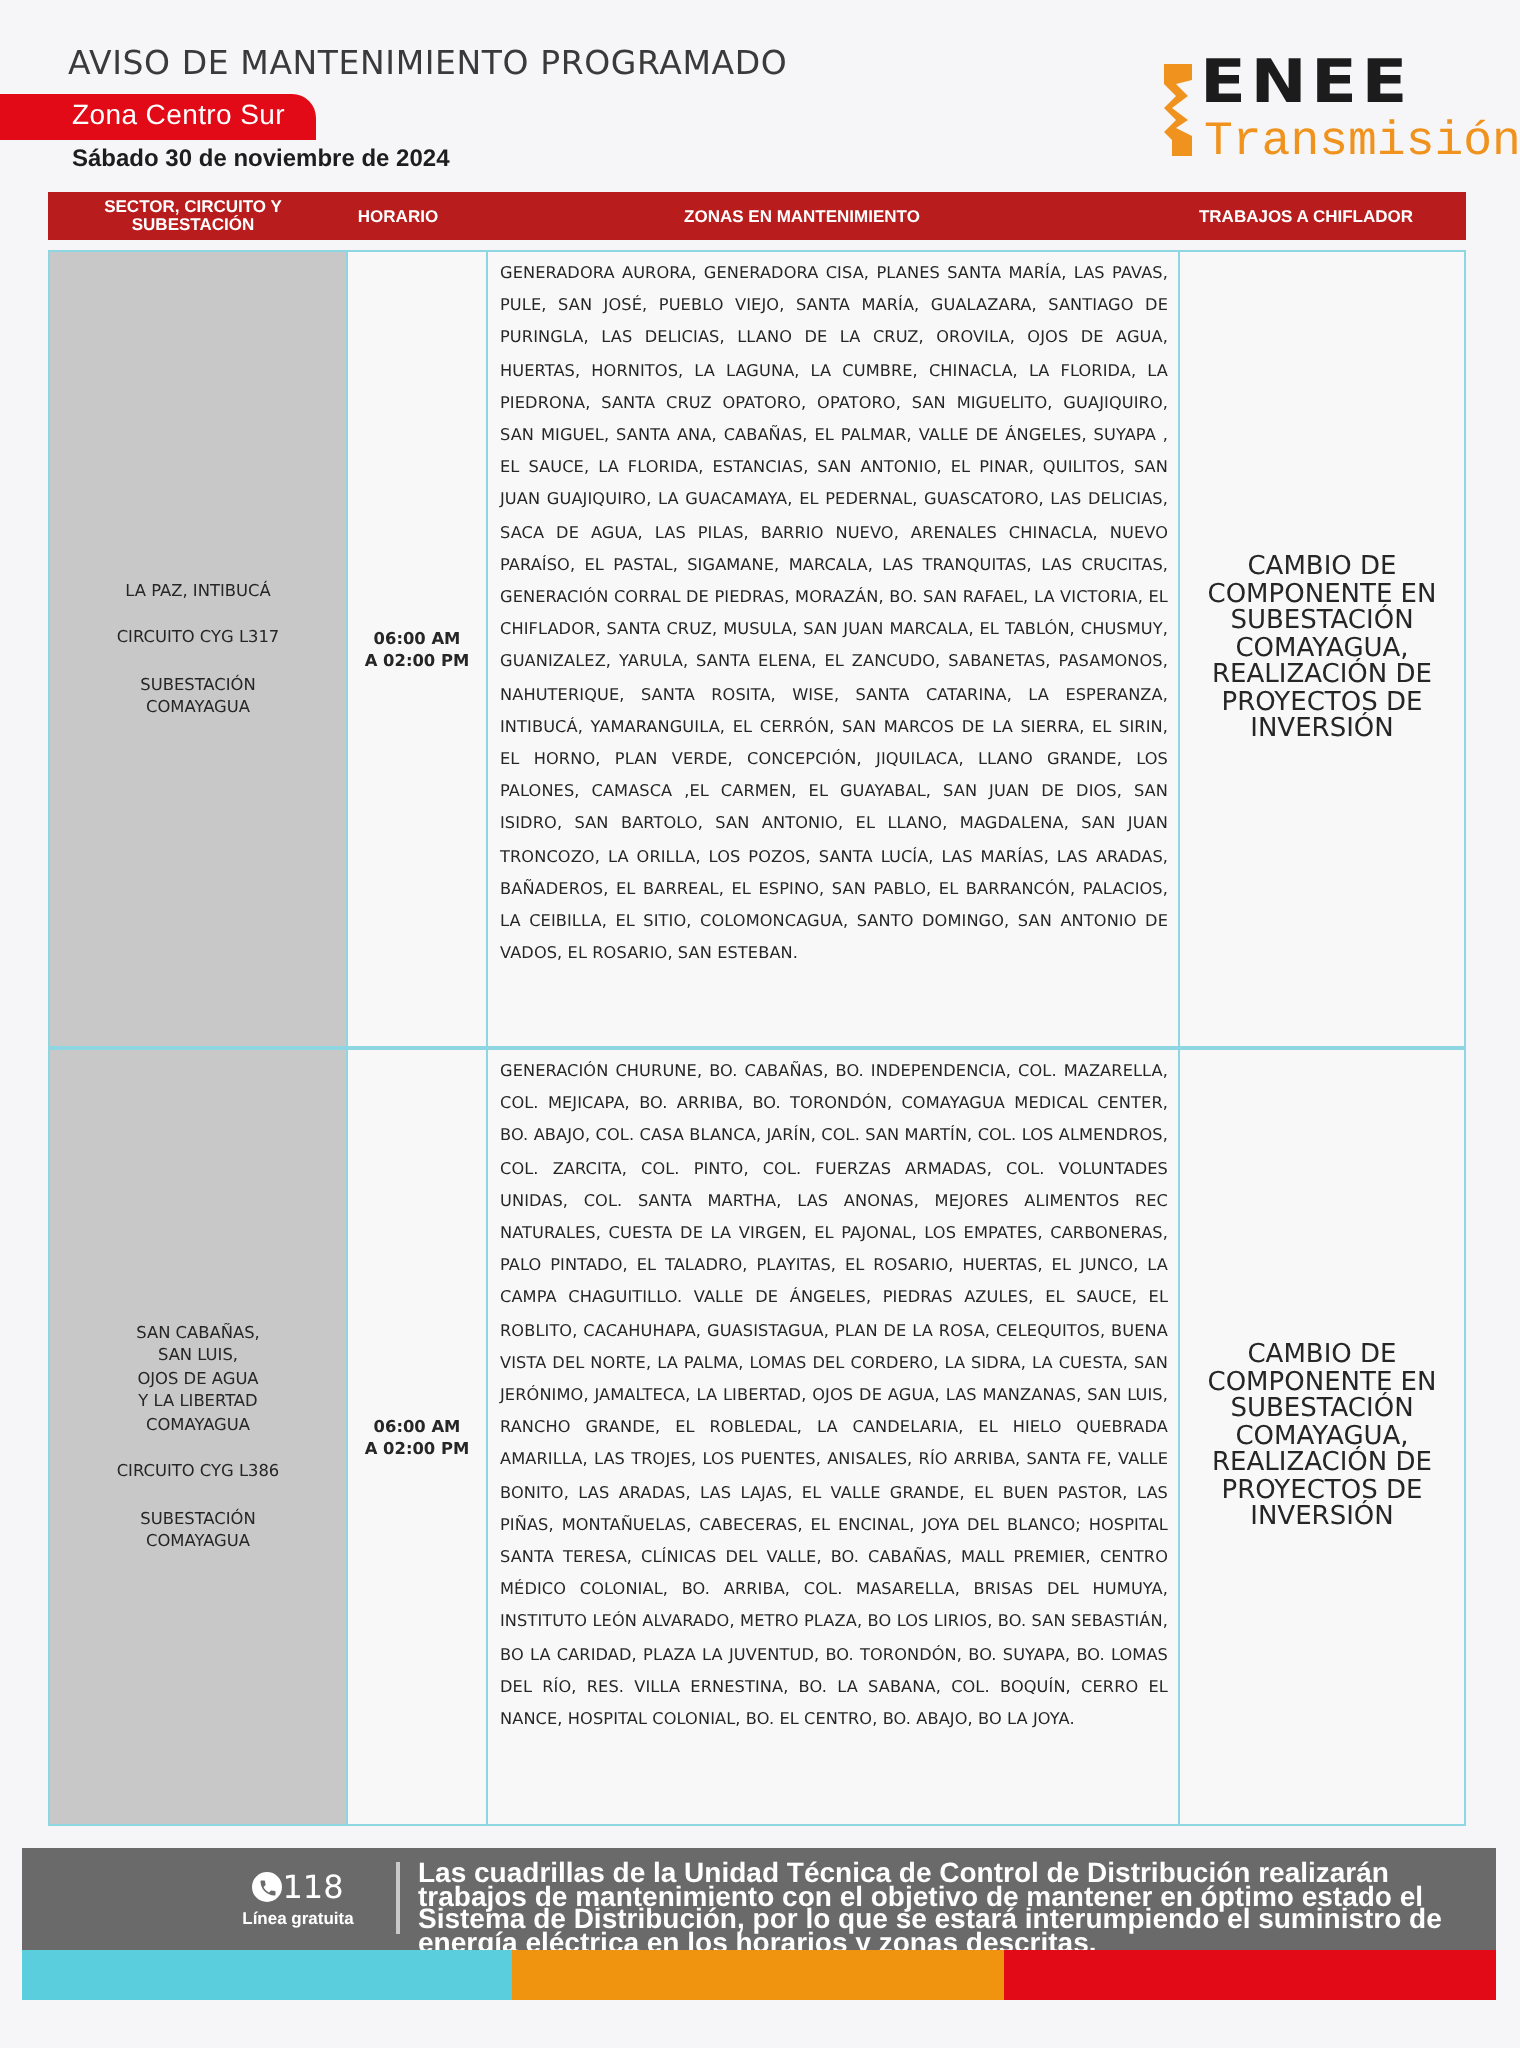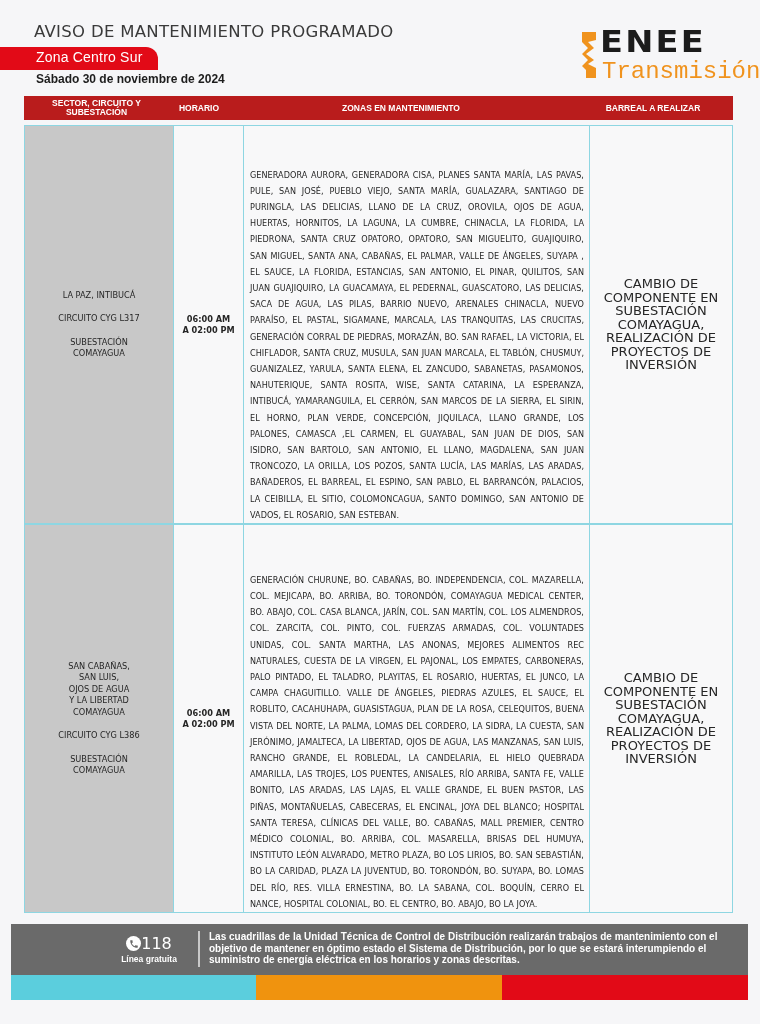--- a/index.html
+++ b/index.html
@@ -25,31 +25,31 @@
 
   .row { position: absolute; left: 24px; width: 709px; display: flex; border: 1.5px solid #8ed6e2; }
   .row1 { top: 125px; height: 399px; }
   .row2 { top: 524px; height: 389px; }
   .cell { display: flex; align-items: center; justify-content: center; text-align: center; border-right: 1.5px solid #8ed6e2; }
   .cell:last-child { border-right: none; }
   .c-sector { width: 149px; background: #c8c8c8; flex-direction: column; font-size: 8.2px; line-height: 11.5px; color: #262626; }
   .c-sector p { margin: 0; }
   .c-sector .gap { height: 12px; }
   .c-horario { width: 70px; background: #f8f8f9; font-size: 8.2px; line-height: 11px; color: #262626; flex-direction: column; font-weight: bold; }
-  .c-zonas { width: 346px; background: #f8f8f9; align-items: flex-end; padding: 2px 5px 0 6px; }
+  .c-zonas { width: 346px; background: #f8f8f9; align-items: flex-start; padding: 2px 5px 0 6px; }
   .zonas-text { font-size: 8.1px; line-height: 16.2px; text-align: justify; color: #262626; letter-spacing: 0.05px; }
   .c-trabajos { flex: 1; background: #f8f8f9; font-size: 13px; line-height: 13.5px; color: #262626; padding: 0 4px; }
 
   .footer { position: absolute; left: 11px; top: 924px; width: 737px; height: 51px; background: #6a6a6a; }
   .hotline { position: absolute; left: 98px; top: 10px; width: 80px; text-align: center; color: #fff; }
   .hotline-num { font-family: "DejaVu Sans", sans-serif; font-size: 16px; display: flex; align-items: center; justify-content: center; gap: 0; }
   .phone-icon { width: 15px; height: 15px; border-radius: 50%; background: #fff; display: inline-flex; align-items: center; justify-content: center; }
   .hotline-label { font-family: "Liberation Sans", sans-serif; font-weight: bold; font-size: 8.5px; margin-top: 1px; }
   .footer-divider { position: absolute; left: 187px; top: 7px; width: 2px; height: 36px; background: #c9c9c9; }
-  .footer-text { position: absolute; left: 198px; top: 7px; width: 530px; font-family: "Liberation Sans", sans-serif; font-weight: bold; font-size: 10px; line-height: 11.5px; color: #fff; }
+  .footer-text { position: absolute; left: 198px; top: 7px; width: 530px; font-family: "Liberation Sans", sans-serif; font-weight: bold; font-size: 14px; line-height: 11.5px; color: #fff; }
 
   .stripes { position: absolute; left: 11px; top: 975px; width: 737px; height: 25px; display: flex; }
   .stripe { height: 100%; }
 </style>
 </head>
 <body>
 
 <div class="title">AVISO DE MANTENIMIENTO PROGRAMADO</div>
 <div class="zone-banner"></div>
 <div class="zone-label">Zona Centro Sur</div>
@@ -60,21 +60,21 @@
     <polygon points="0,0 14,0 14,8 6,10 12,16 4,22 12,28 6,32 14,36 14,46 4,46 4,38 0,34 6,28 0,22 6,16 0,10" fill="#f0931e"></polygon>
   </svg>
   <div class="logo-enee">ENEE</div>
   <div class="logo-trans">Transmisión</div>
 </div>
 
 <div class="thead">
   <div class="th th-sector">SECTOR, CIRCUITO Y SUBESTACIÓN</div>
   <div class="th th-horario">HORARIO</div>
   <div class="th th-zonas">ZONAS EN MANTENIMIENTO</div>
-  <div class="th th-trabajos">BARREAL A REALIZAR</div>
+  <div class="th th-trabajos">TRABAJOS A CHIFLADOR</div>
 </div>
 
 <div class="row row1">
   <div class="cell c-sector">
     <p>LA PAZ, INTIBUCÁ</p>
     <div class="gap"></div>
     <p>CIRCUITO CYG L317</p>
     <div class="gap"></div>
     <p>SUBESTACIÓN</p>
     <p>COMAYAGUA</p>

